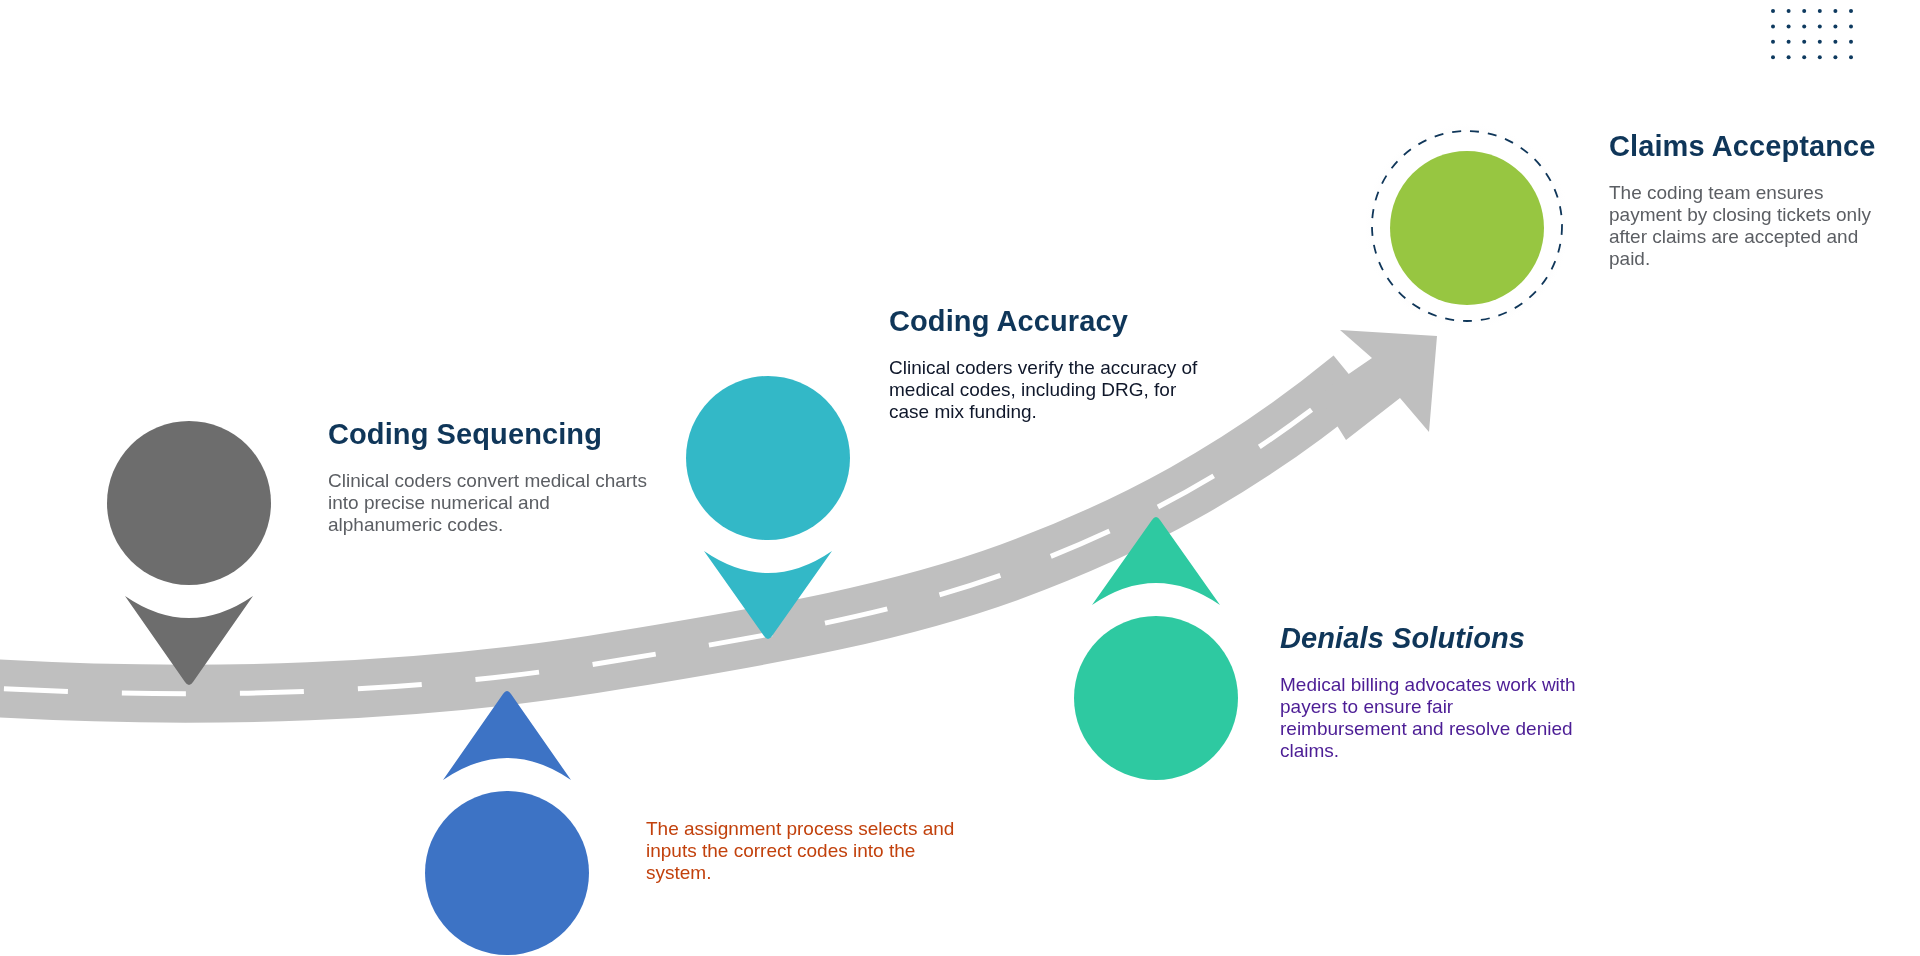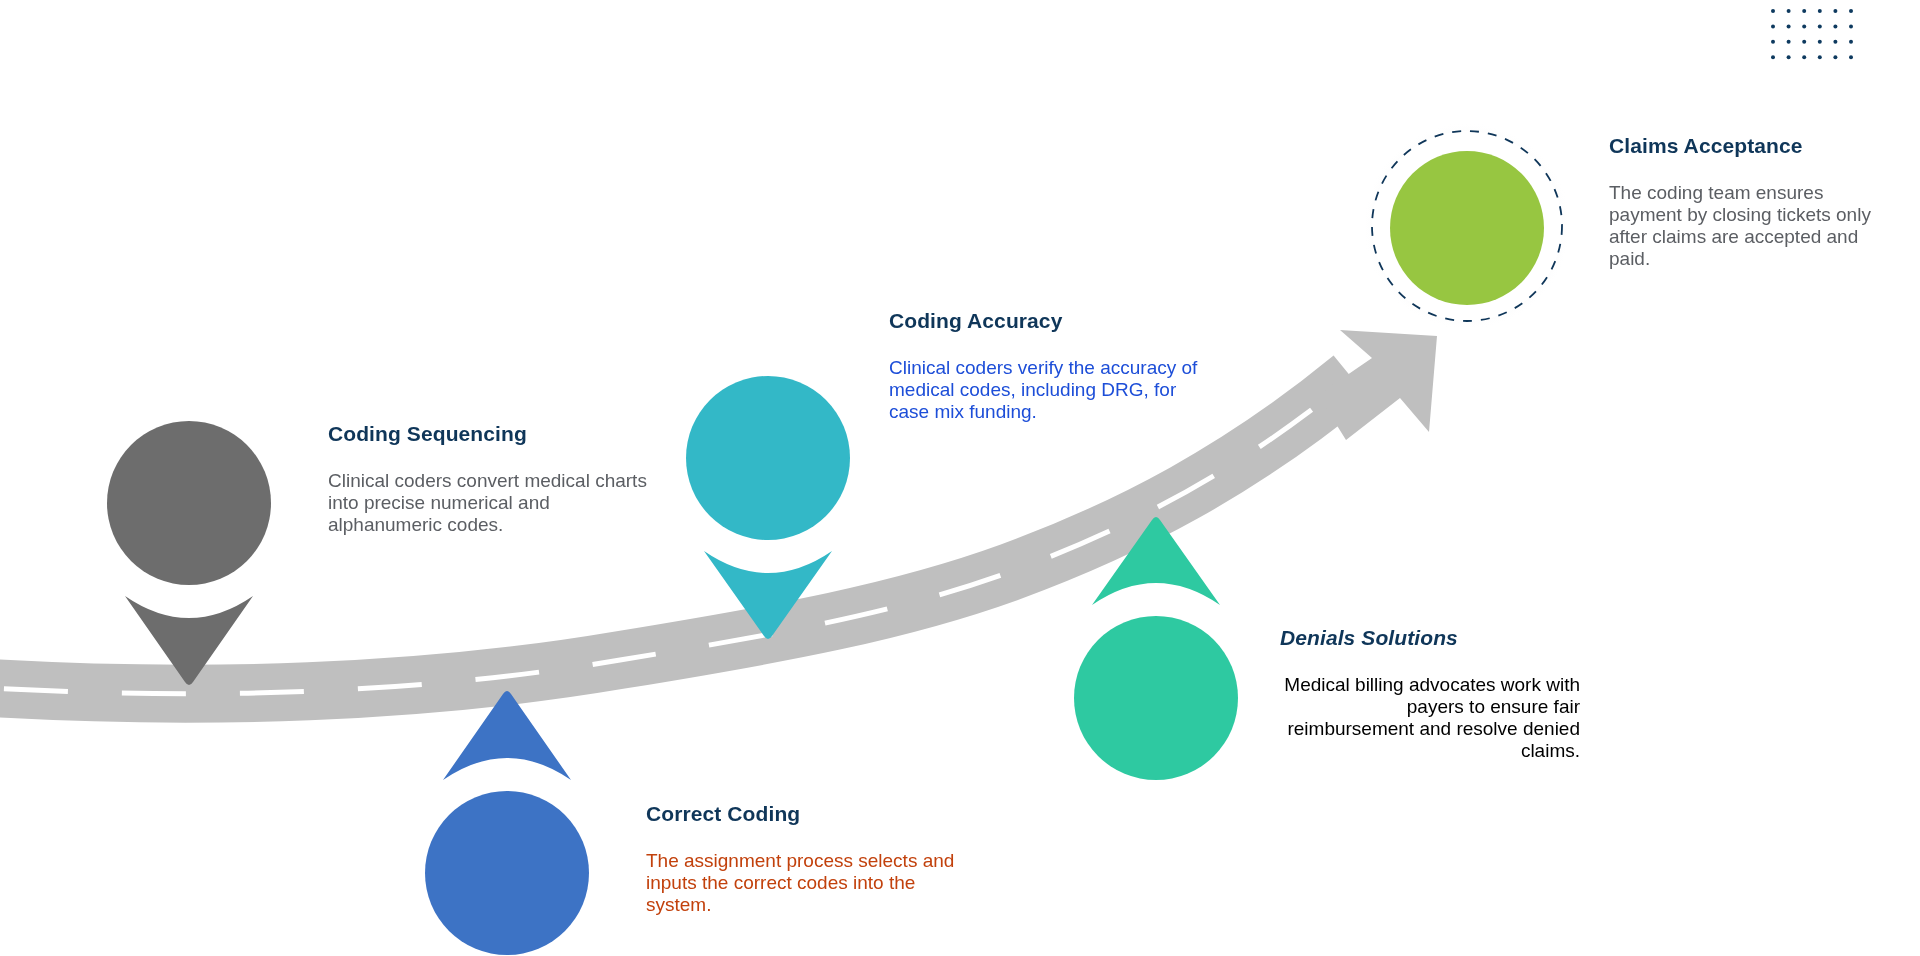--- a/index.html
+++ b/index.html
@@ -1,21 +1,21 @@
 <!DOCTYPE html>
 <html><head>
   <meta charset="utf-8">
   <style>
     html, body { margin: 0; padding: 0; background: #ffffff; }
     body { width: 1920px; height: 956px; position: relative; overflow: hidden;
            font-family: "Liberation Sans", "DejaVu Sans", sans-serif; }
     #scene { position: absolute; left: 0; top: 0; width: 1920px; height: 956px; }
     .step-text { position: absolute; }
     .step-title { font-family: "Liberation Sans", "DejaVu Sans", sans-serif; font-weight: 700;
-                  font-size: 21px; color: #0f3659; line-height: 32px; white-space: nowrap; letter-spacing: 0.1px; }
+                  font-size: 29px; color: #0f3659; line-height: 32px; white-space: nowrap; letter-spacing: 0.1px; }
     .step-desc { margin-top: 20px; font-family: "Liberation Sans", "DejaVu Sans", sans-serif;
                  font-size: 19px; line-height: 22px; color: #5b5e63; }
     .dotgrid { position: absolute; left: 1770px; top: 8px; width: 90px; height: 56px; }
   </style>
 </head>
 <body>
 
 <svg id="scene" width="1920" height="956" viewBox="0 0 1920 956" xmlns="http://www.w3.org/2000/svg">
   <defs>
     <radialGradient id="ringGlow" cx="50%" cy="50%" r="50%">
@@ -84,30 +84,29 @@
     <circle cx="65.4" cy="49.2" r="2" fill="#0e3a5f"></circle>
     <circle cx="81" cy="49.2" r="2" fill="#0e3a5f"></circle>
   </svg>
 
 <div class="step-text" style="left:328px; top:418px; width:320px;">
   <div class="step-title" style="color: rgb(15, 54, 89);">Coding Sequencing</div>
   <div class="step-desc" style="color: rgb(91, 94, 99);">Clinical coders convert medical charts into precise numerical and alphanumeric codes.</div>
 </div>
 
 <div class="step-text" style="left:646px; top:798px; width:320px;">
-  <div class="step-title" style="color: rgb(15, 54, 89);">Correct Coding</div>
   <div class="step-desc" style="color: #c2410c;">The assignment process selects and inputs the correct codes into the system.</div>
 </div>
 
 <div class="step-text" style="left:889px; top:305px; width:325px;">
   <div class="step-title" style="color: rgb(15, 54, 89);">Coding Accuracy</div>
-  <div class="step-desc" style="color: #1d4ed8;">Clinical coders verify the accuracy of medical codes, including DRG, for case mix funding.</div>
+  <div class="step-desc" style="color: #0f172a;">Clinical coders verify the accuracy of medical codes, including DRG, for case mix funding.</div>
 </div>
 
 <div class="step-text" style="left:1280px; top:622px; width:300px;">
   <div class="step-title" style="color: rgb(15, 54, 89); font-style: italic;">Denials Solutions</div>
-  <div class="step-desc" style="color: #000000; text-align: right;">Medical billing advocates work with payers to ensure fair reimbursement and resolve denied claims.</div>
+  <div class="step-desc" style="color: #4c1d95;">Medical billing advocates work with payers to ensure fair reimbursement and resolve denied claims.</div>
 </div>
 
 <div class="step-text" style="left:1609px; top:130px; width:270px;">
   <div class="step-title" style="color: rgb(15, 54, 89);">Claims Acceptance</div>
   <div class="step-desc" style="color: rgb(91, 94, 99);">The coding team ensures payment by closing tickets only after claims are accepted and paid.</div>
 </div>
 
 </body></html>

